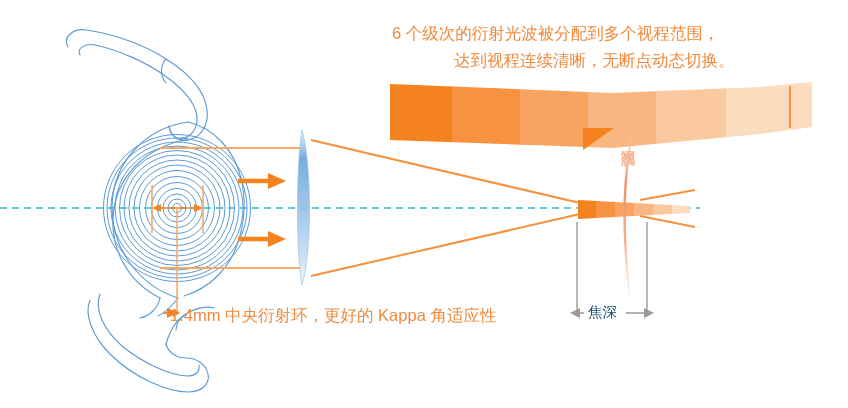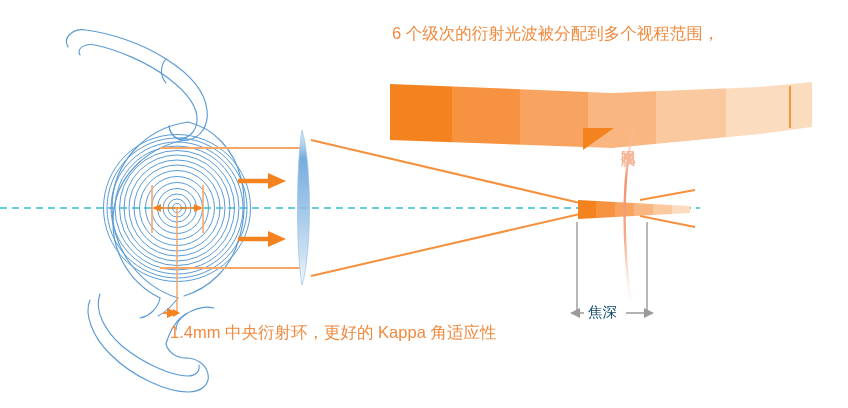--- a/index.html
+++ b/index.html
@@ -21,21 +21,20 @@
   }
   #headline{ left:392px; top:20px; }
   #headline .l2{ display:block; padding-left:62px; }
   #caption-bottom{
     position:absolute;
     left:170px; top:305px;
     color:#F08A3E;
     font-size:16.5px;
     white-space:nowrap;
     font-family:"Liberation Sans","DejaVu Sans",sans-serif;
-    margin-top:17px;
   }
   #retina-label{
     position:absolute;
     left:620px; top:138px;
     color:#F5B394;
     font-size:15px;
     line-height:17px;
     width:17px;
     text-align:center;
     writing-mode:vertical-rl;
@@ -203,20 +202,21 @@
       <line x1="572" y1="313" x2="652" y2="313" stroke="#9A9A9A" stroke-width="1.3"></line>
       <path d="M570,313 L580,308 L580,318 Z" fill="#9A9A9A"></path>
       <path d="M654,313 L644,308 L644,318 Z" fill="#9A9A9A"></path>
       <rect x="584" y="302" width="42" height="22" fill="#ffffff"></rect>
     </g>
 
   </svg>
 
   <div id="headline" class="hl-text">
     <span>6 个级次的衍射光波被分配到多个视程范围，</span>
+    <span class="l2">达到视程连续清晰，无断点动态切换。</span>
   </div>
 
   <div id="caption-bottom">1.4mm 中央衍射环，更好的 Kappa 角适应性</div>
 
   <div id="retina-label">视网膜</div>
 
   <div id="focal-depth-label">焦深</div>
 
 </div>
 

